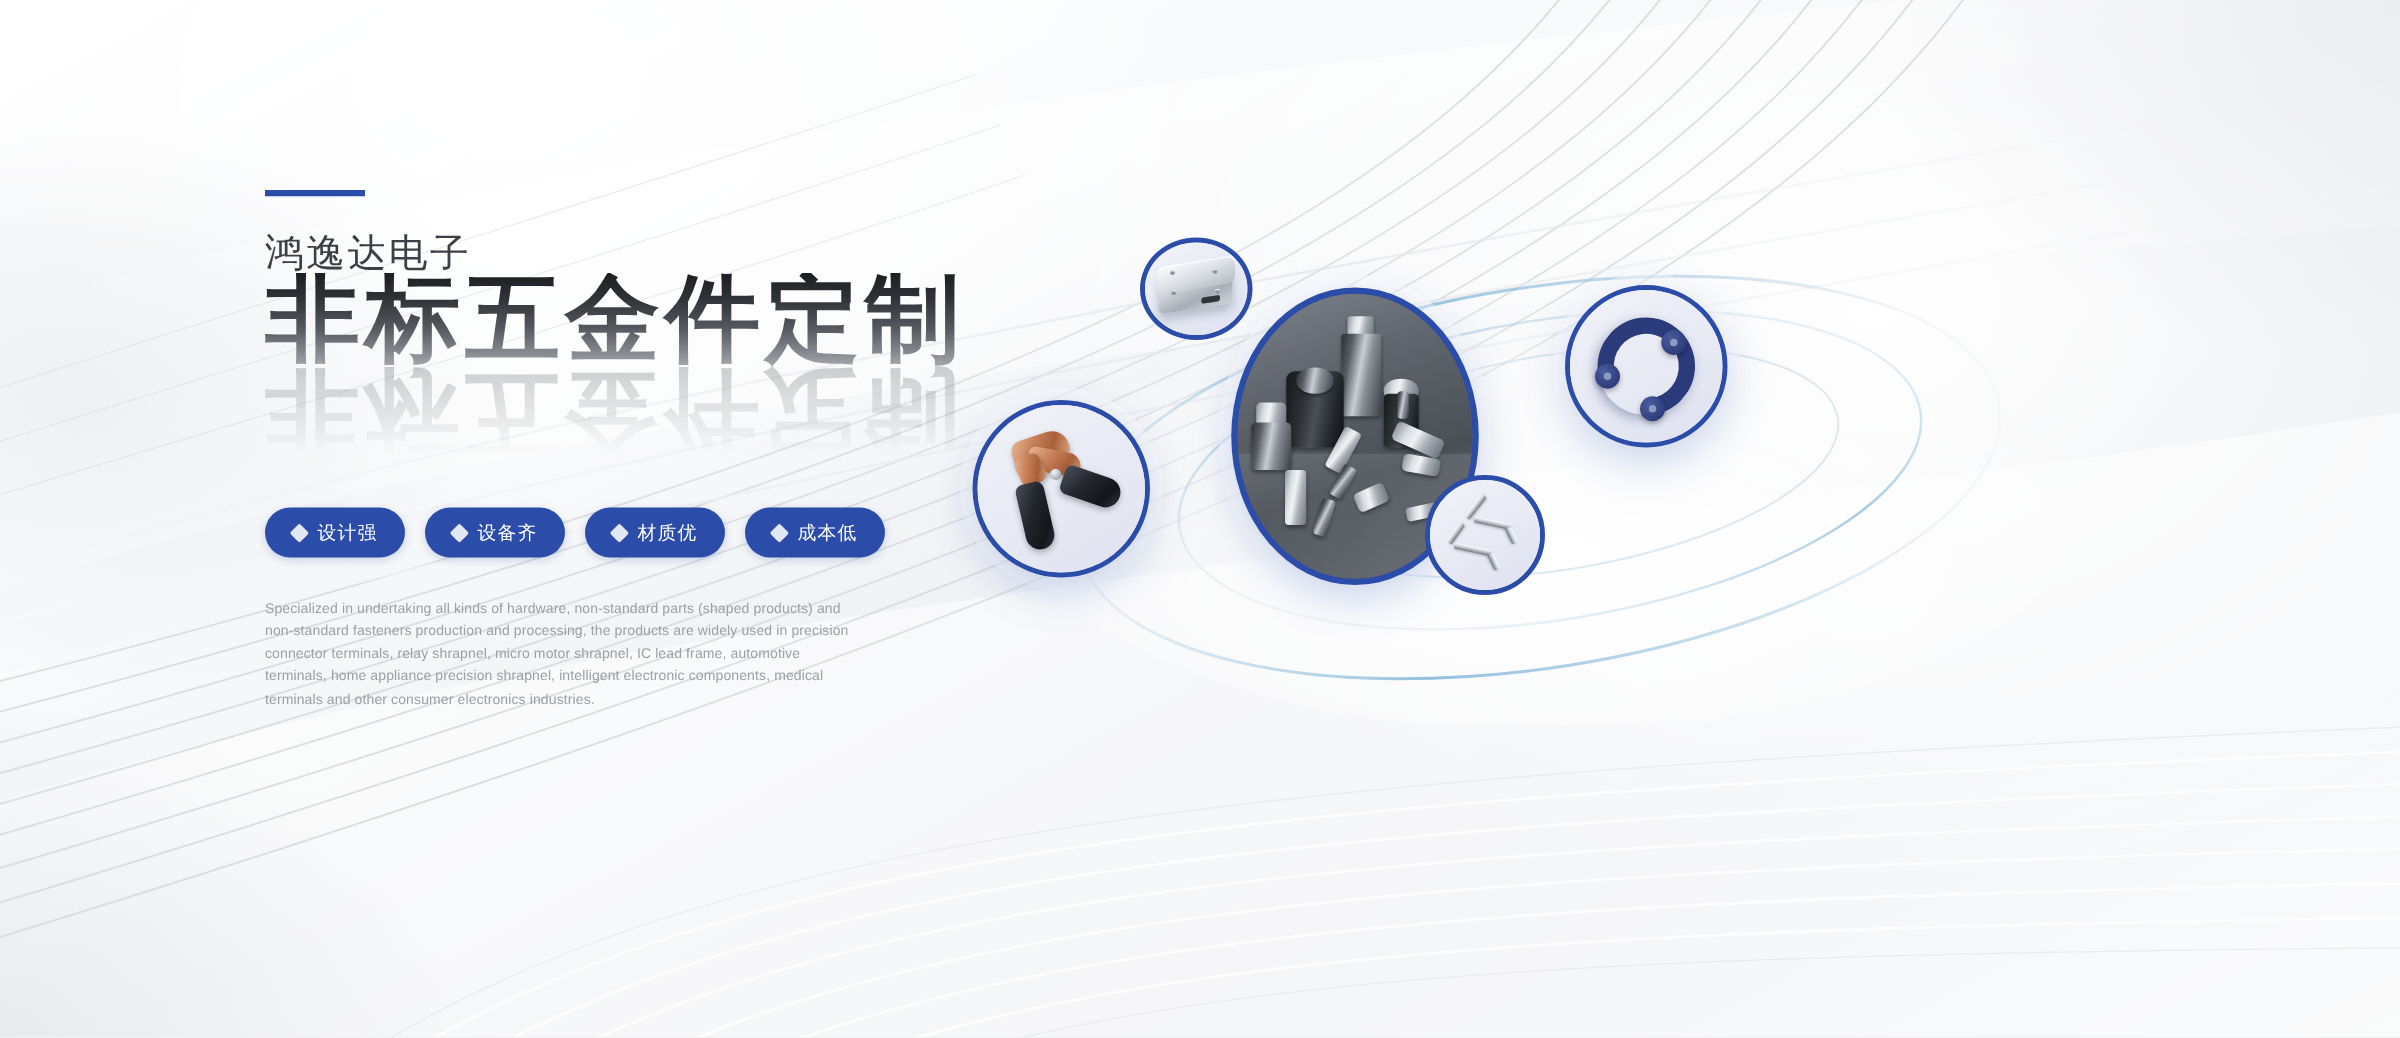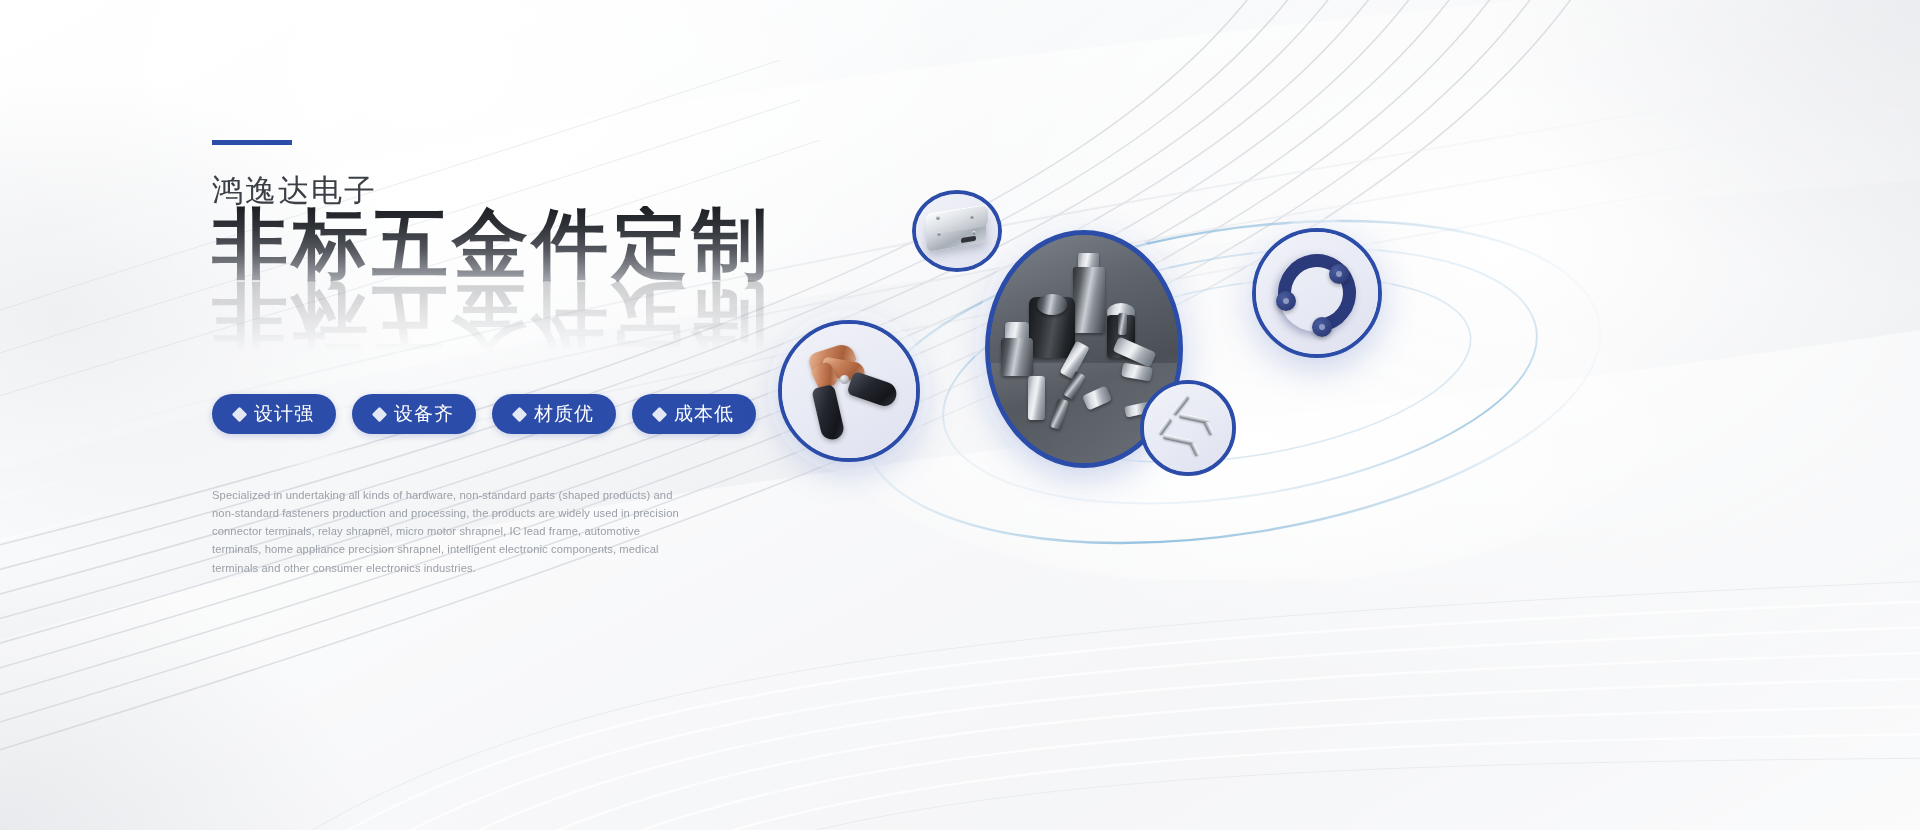--- a/index.html
+++ b/index.html
@@ -24,21 +24,21 @@
   .vignette{
     position:absolute; inset:0;
     background:
       radial-gradient(ellipse 520px 380px at 0% 100%, rgba(206,210,216,.40) 0%, rgba(206,210,216,0) 70%),
       radial-gradient(ellipse 620px 420px at 100% 0%, rgba(214,217,223,.34) 0%, rgba(214,217,223,0) 70%),
       radial-gradient(ellipse 500px 330px at 3% 38%, rgba(200,204,211,.28) 0%, rgba(200,204,211,0) 72%);
     pointer-events:none;
   }
 
   
-  .copy { position:absolute; left:212px; top:140px; width:640px; }
+  .copy { position:absolute; left:212px; top:152px; width:640px; }
 
   .rule { width:80px; height:5px; background:#2b4ca8; }
 
   .brand {
     margin-top:30px;
     font-size:31px; color:#3b3f46; letter-spacing:2px; font-weight:400;
     line-height:1;
   }
 
   .headline-wrap { position:relative; height:132px; }
@@ -59,32 +59,32 @@
     -webkit-text-fill-color:transparent; color:transparent;
     pointer-events:none;
   }
 
   
   .badges { margin-top:56px; display:flex; gap:16px; }
   .badge {
     display:flex; align-items:center; gap:9px;
     height:40px; padding:12px 22px;
     background:#2b4ca8; border-radius:20px;
-    color:#fff; font-size:19px; letter-spacing:1px;
+    color:#fff; font-size:15px; letter-spacing:1px;
     white-space:nowrap;
     box-shadow:0 2px 7px rgba(43,76,168,.22);
   }
   .badge .dia {
     width:11px; height:11px; background:#e4e8f5;
     transform:rotate(45deg); border-radius:1.5px; flex:none;
   }
 
   
   .para {
-    margin-top:52px; width:470px;
+    margin-top:32px; width:470px;
     font-size:11.2px; line-height:1.62; color:#9aa0a7; letter-spacing:.1px;
   }
 
   
   .visual { position:absolute; left:740px; top:130px; width:1000px; height:450px; }
   .visual svg { position:absolute; inset:0; }
 
   .bubble { position:absolute; border-radius:50%; overflow:hidden;
             border:4px solid #2b4ca8; background:#eceef7; }
   .bubble.glow { box-shadow:0 10px 34px rgba(80,110,190,.30), 0 0 0 10px rgba(255,255,255,.45); }

